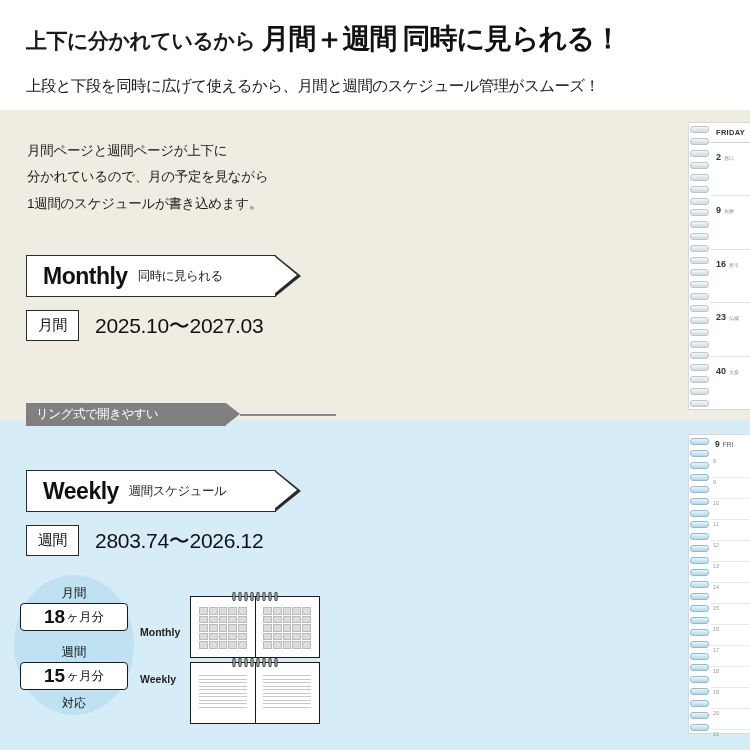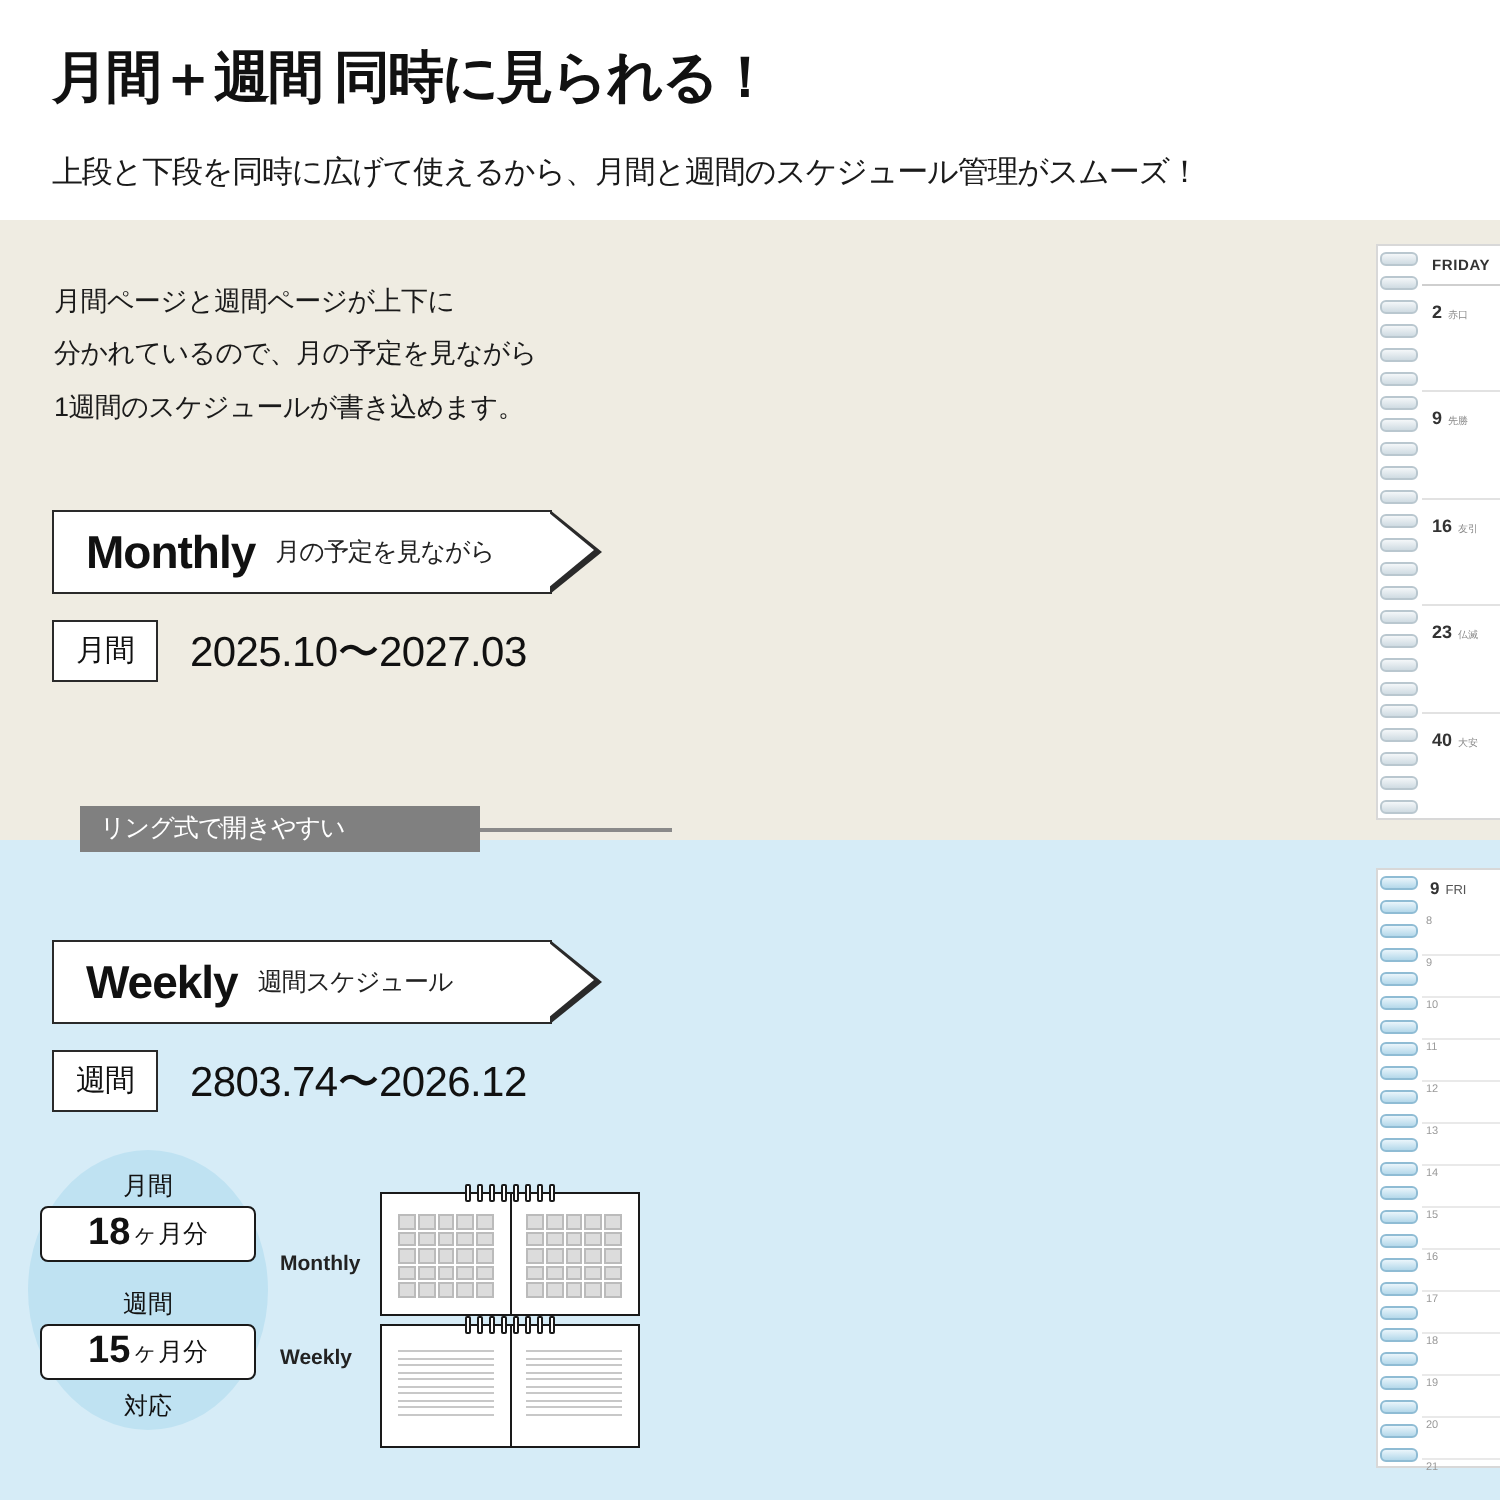--- a/index.html
+++ b/index.html
@@ -75,21 +75,21 @@
   .period-tag {
     border: 1.3px solid #2a2a2a; background: #fff;
     font-size: 15px; color: #111; padding: 5px 11px; letter-spacing: -0.5px;
   }
   .period-val {
     font-size: 21px; color: #111; margin-left: 16px; letter-spacing: -0.3px;
   }
 
   
   .ring-bar {
-    position: absolute; left: 40px; top: 293px; width: 200px; height: 23px;
+    position: absolute; left: 26px; top: 293px; width: 200px; height: 23px;
     background: #808080; color: #fff;
     font-size: 12.5px; letter-spacing: -0.5px;
     display: flex; align-items: center; padding-left: 10px;
   }
   .ring-arrow {
     position: absolute; left: 226px; top: 293px;
     width: 0; height: 0;
     border-top: 11.5px solid transparent;
     border-bottom: 11.5px solid transparent;
     border-left: 14px solid #808080;
@@ -186,20 +186,21 @@
   .w-col { width: 88px; position: relative; }
   .w-col .hr { position: relative; height: 21px; border-bottom: 0.8px solid #e9e9e9; }
   .w-col .hr .t { position: absolute; left: 2px; top: 1px; font-size: 5.5px; color: #9a9a9a; }
 </style>
 </head>
 <body>
 
 <div class="page">
 
   <div class="headline">
+    <span class="h-sm">上下に分かれているから</span>
     <span class="h-lg">月間＋週間</span>
     <span class="h-lg2">同時に見られる！</span>
   </div>
   <div class="subline">上段と下段を同時に広げて使えるから、月間と週間のスケジュール管理がスムーズ！</div>
 
   <div class="right-top">
 
     <div class="planner planner-m">
       <div class="spiral" id="spiral-m">
           <div class="ring" style="top: 3px;"></div>
@@ -342,21 +343,21 @@
   <div class="left-col">
     <div class="beige-bg"></div>
     <div class="blue-bg"></div>
 
     <div class="desc" style="white-space: pre-line;">月間ページと週間ページが上下に
 分かれているので、月の予定を見ながら
 1週間のスケジュールが書き込めます。</div>
 
     <div class="ribbon ribbon-monthly">
       <span class="big-en">Monthly</span>
-      <span class="small-jp">月の予定を見ながら</span>
+      <span class="small-jp">同時に見られる</span>
     </div>
     <div class="period-row period-monthly">
       <span class="period-tag">月間</span>
       <span class="period-val">2025.10〜2027.03</span>
     </div>
 
     <div class="ring-bar">リング式で開きやすい</div>
     <div class="ring-arrow"></div>
     <div class="ring-line"></div>
 

